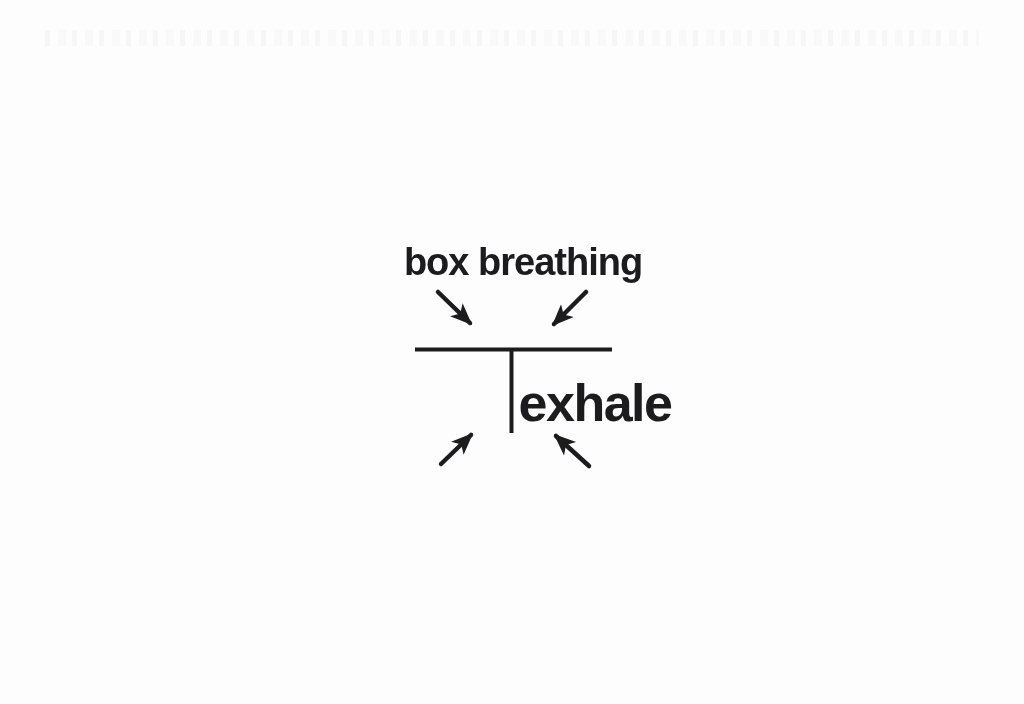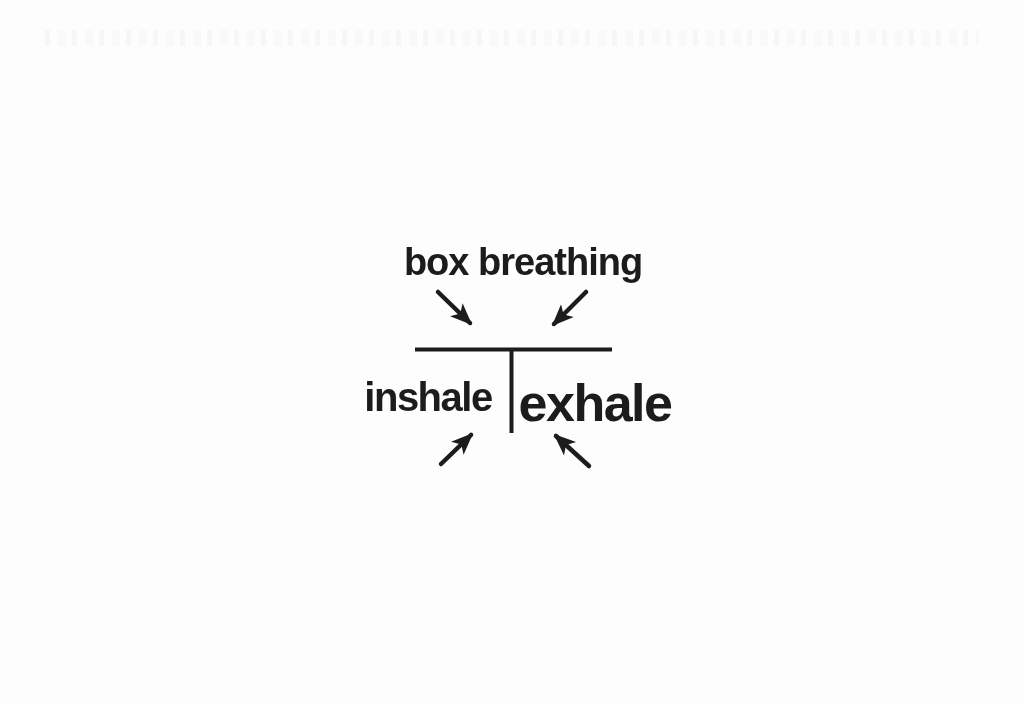--- a/index.html
+++ b/index.html
@@ -70,21 +70,20 @@
 </style>
 </head>
 <body>
 
 <div class="canvas">
 
   <div class="top-artifact"></div>
 
   <div class="label title">box breathing</div>
 
-  <div class="label left-label">inshale</div>
 
   <div class="label right-label">exhale</div>
 
   <svg class="diagram-lines" width="1024" height="704" viewBox="0 0 1024 704">
     <defs>
       <marker id="head" markerUnits="userSpaceOnUse" markerWidth="26" markerHeight="24" refX="19" refY="10" orient="auto">
         <path d="M0,1 L22,10 L0,19 L5.5,10 Z" fill="#1c1c1e" stroke="none"></path>
       </marker>
     </defs>
 

